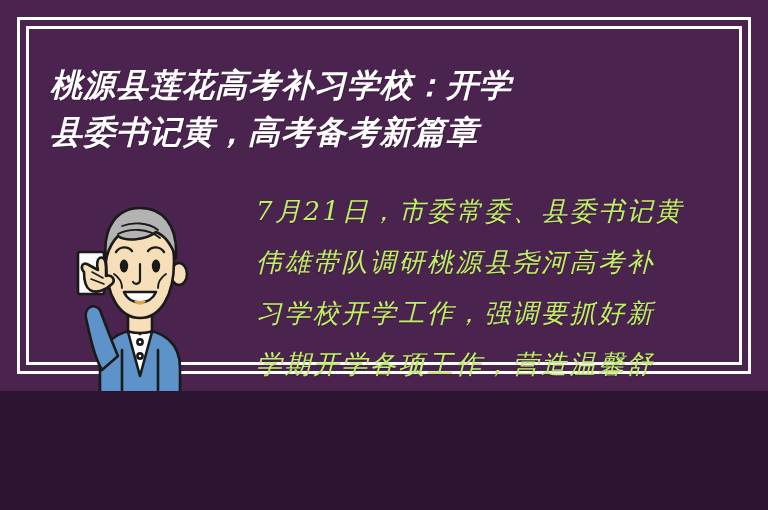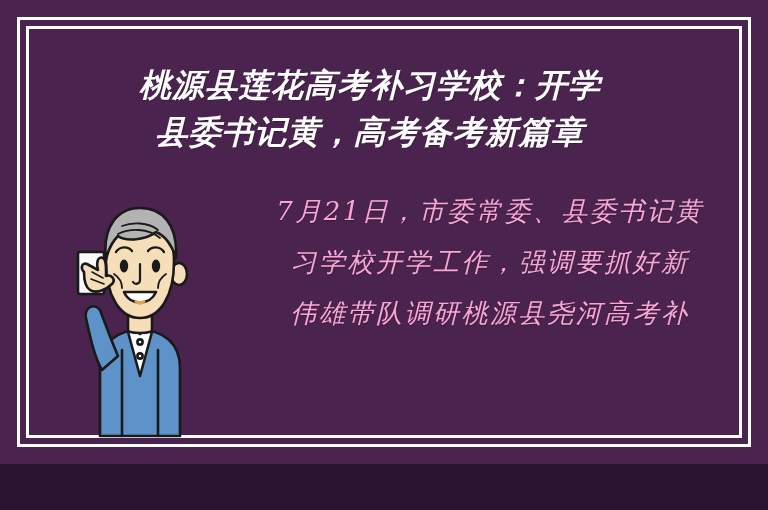--- a/index.html
+++ b/index.html
@@ -10,24 +10,23 @@
   body {
     width: 768px;
     height: 510px;
     overflow: hidden;
     font-family: "Liberation Sans", sans-serif;
   }
 
   .banner {
     position: relative;
     width: 768px;
-    height: 464px;
+    height: 391px;
     background: #4a234e;
     overflow: hidden;
-    text-align: center;
   }
 
   
   .frame-outer {
     position: absolute;
     left: 17px;
     top: 17px;
     right: 17px;
     bottom: 17px;
     border: 3px solid #ffffff;
@@ -89,21 +88,21 @@
     flex: 1;
     margin-left: 36px;
     color: #ffffff;
   }
   .body-line {
     font-family: "DejaVu Serif", "Liberation Serif", serif;
     font-style: italic;
     font-size: 26px;
     line-height: 51px;
     letter-spacing: 2.5px;
-    color: #f9a8d4;
+    color: #bef264;
     white-space: nowrap;
     text-shadow: 0 1px 1px rgba(0,0,0,0.25);
   }
 </style>
 </head>
 <body>
 
 <div class="banner">
 
   <div class="frame-outer"></div>
@@ -163,18 +162,19 @@
           <path d="M24 72 C20 68 22 62 27 64 L38 70 C36 62 38 56 43 58 C47 60 46 70 46 76
                    C52 74 56 80 52 84 C46 90 36 94 30 90 C25 87 24 80 24 72 Z" fill="#f5deb8"></path>
           <path d="M32 72 L43 78" fill="none" stroke-width="1.6"></path>
           <path d="M31 79 L44 84" fill="none" stroke-width="1.6"></path>
         </g>
       </svg>
     </div>
 
     <div class="body-text">
       <div class="body-line">7月21日，市委常委、县委书记黄</div>
+      <div class="body-line">伟雄带队调研桃源县尧河高考补</div>
       <div class="body-line">习学校开学工作，强调要抓好新</div>
-      <div class="body-line">伟雄带队调研桃源县尧河高考补</div>
+      <div class="body-line">学期开学各项工作，营造温馨舒</div>
     </div>
 
   </div>
 </div>
 
 </body></html>

